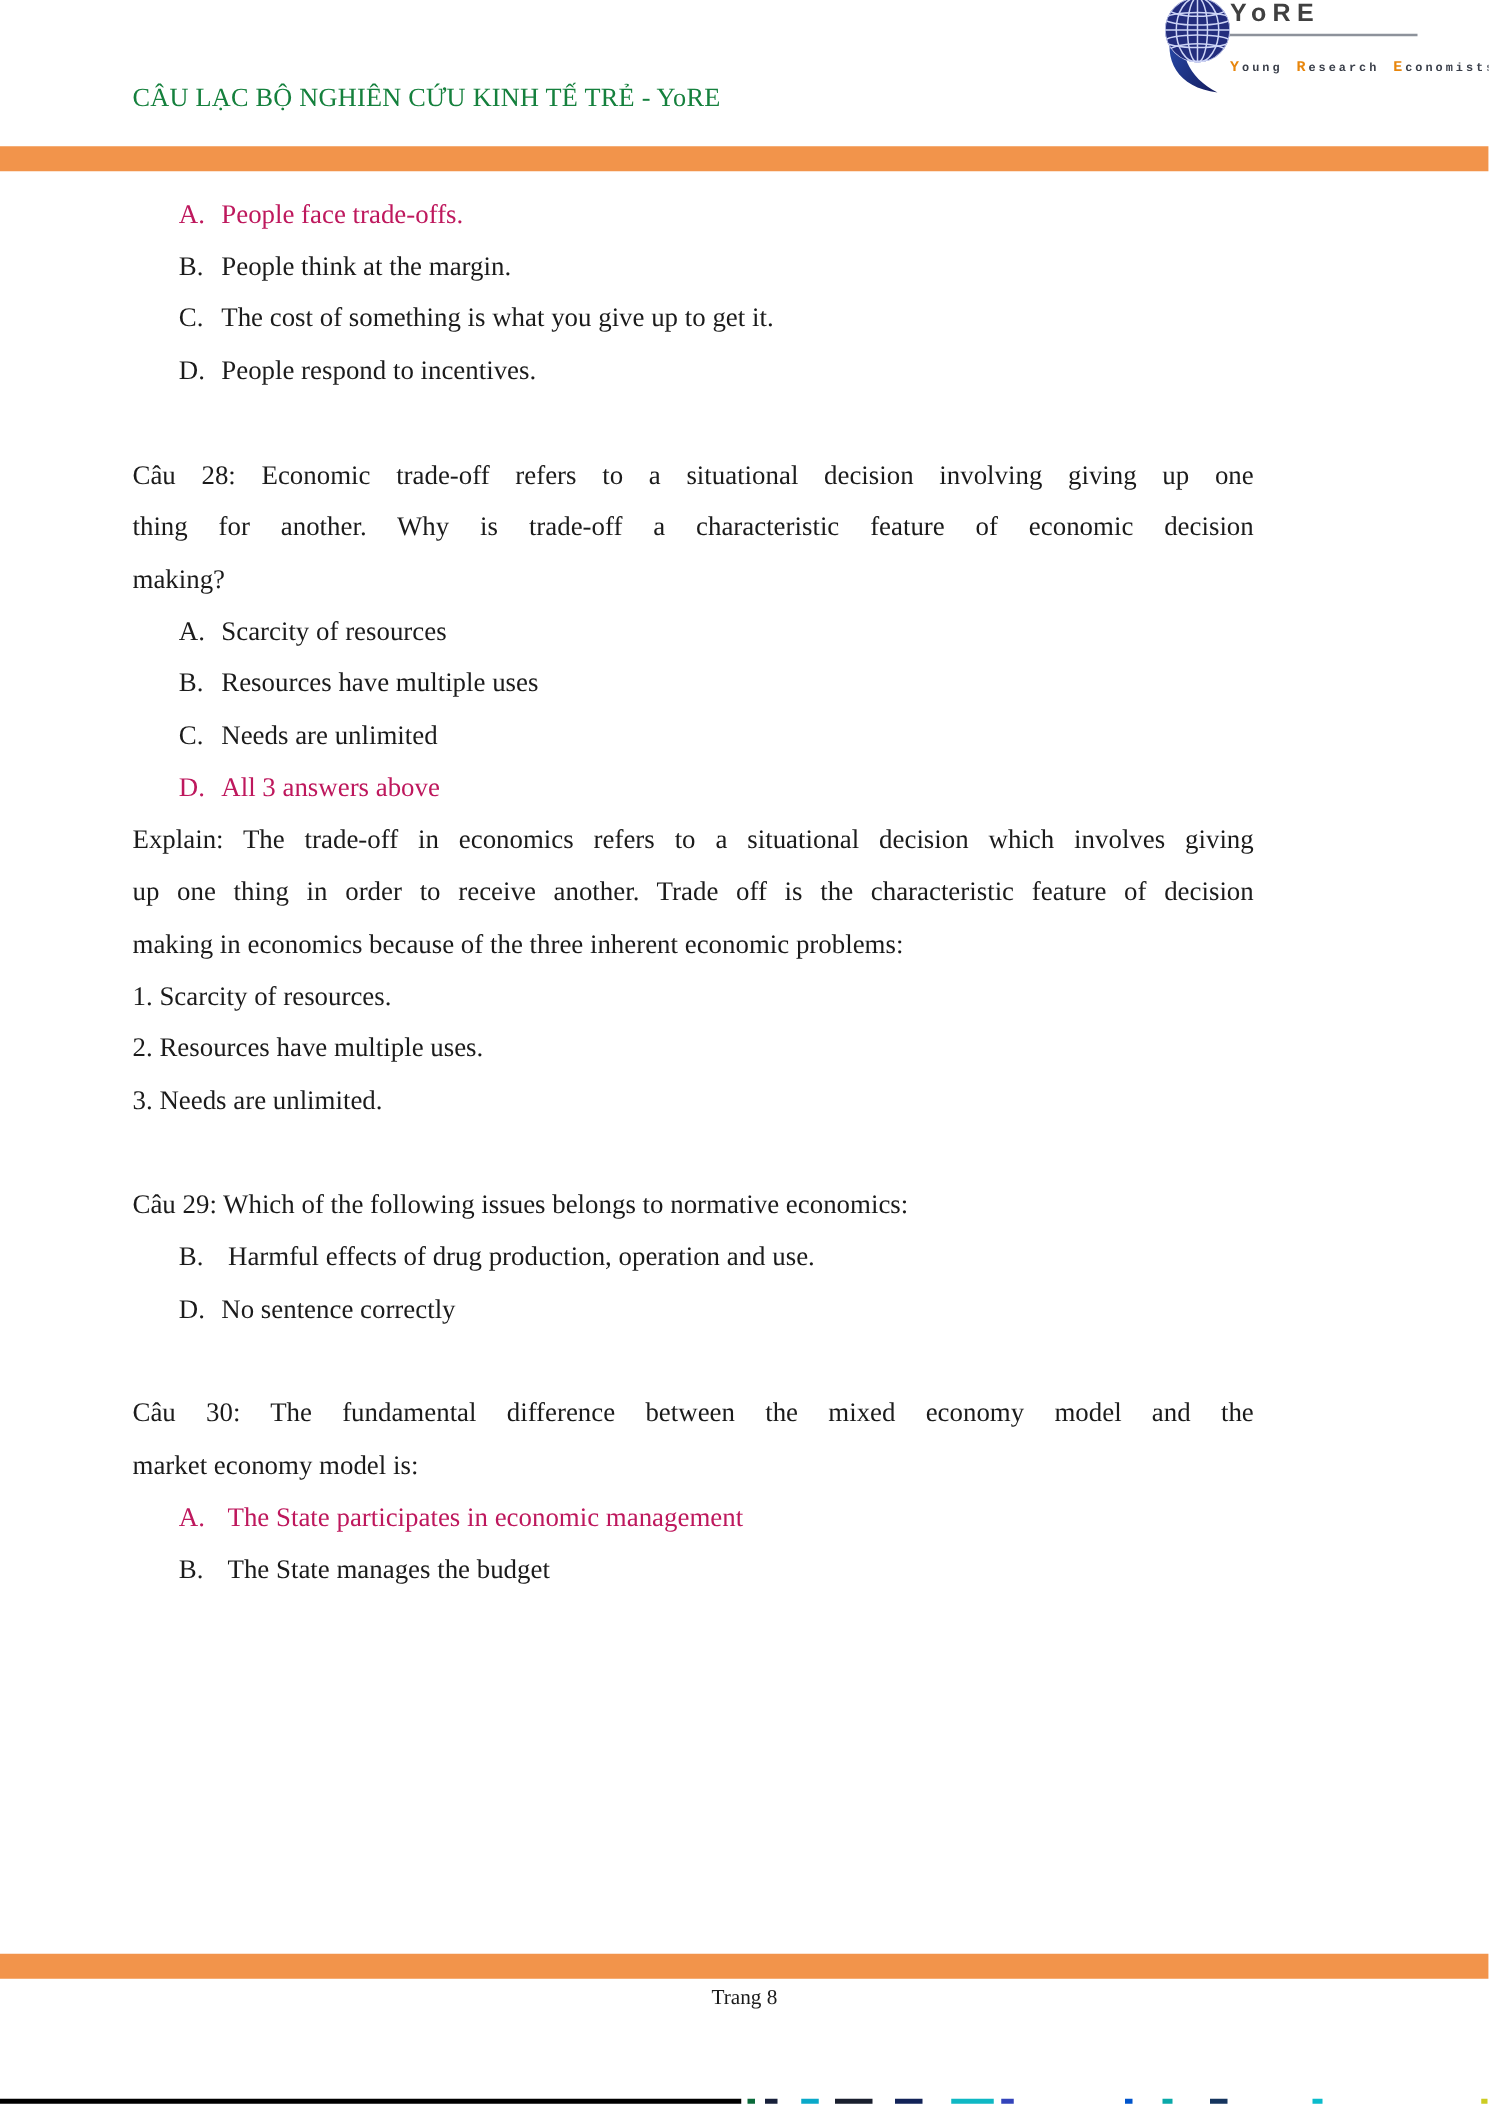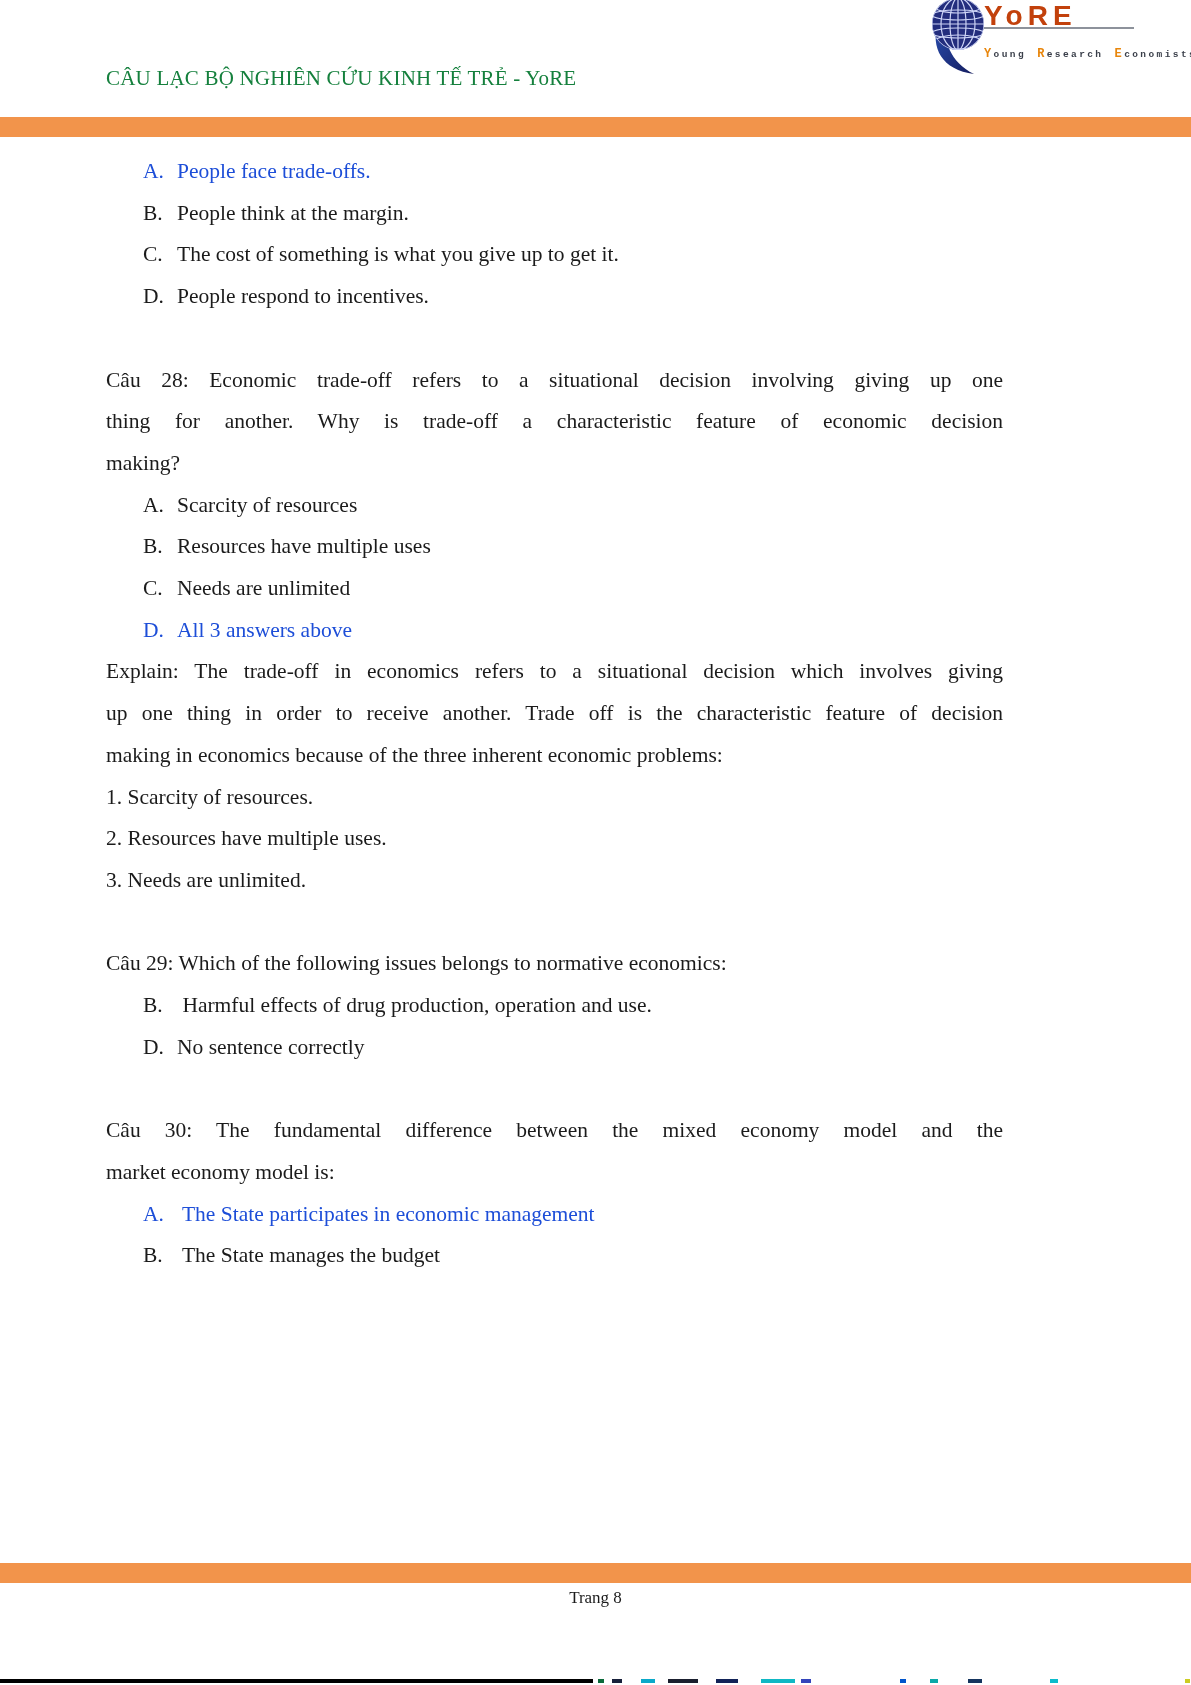--- a/index.html
+++ b/index.html
@@ -14,21 +14,21 @@
     position:absolute; left:106px; top:66px;
     font-size:21px; letter-spacing:0.2px; color:#15803d;
   }
   .logo {
     position:absolute; left:928px; top:0; width:215px; height:85px;
   }
   .logo-globe { position:absolute; left:0; top:-6px; }
   .logo-acronym {
     position:absolute; left:56px; top:0px;
     font-family:"Liberation Sans","DejaVu Sans",sans-serif;
-    font-weight:700; font-size:28px; letter-spacing:5px; color:#c2410c;
+    font-weight:700; font-size:20px; letter-spacing:5px; color:#404040;
   }
   .logo-rule {
     position:absolute; left:56px; top:27px; width:150px; height:2px; background:#8d929b;
   }
   .logo-tagline {
     position:absolute; left:56px; top:47px; white-space:nowrap;
     font-family:Liberation Mono, monospace;
     font-weight:700; font-size:9.5px; letter-spacing:2.4px; color:#3a3f4a;
   }
   .logo-tagline .initial { color:#E8860C; font-size:12px; }
@@ -42,21 +42,21 @@
   
   .content {
     position:absolute; left:106px; top:151px; width:897px;
     font-size:21.5px; line-height:41.7px; color:#1b1b1b;
   }
   .line { min-height:41.7px; }
   .blank { min-height:41.7px; }
   .jline { text-align:justify; text-align-last:justify; }
   .opt { padding-left:37px; }
   .opt-letter { display:inline-block; width:34px; }
-  .red { color:#1d4ed8; }
+  .red { color:#be185d; }
 
   
   .page-number {
     position:absolute; left:0; top:1588px; width:1191px;
     text-align:center; font-size:17px; color:#1b1b1b;
   }
 
   
   .edge-line { position:absolute; left:0; top:1679px; width:593px; height:4px; background:#000; }
   .noise { position:absolute; top:1679px; height:5px; }

